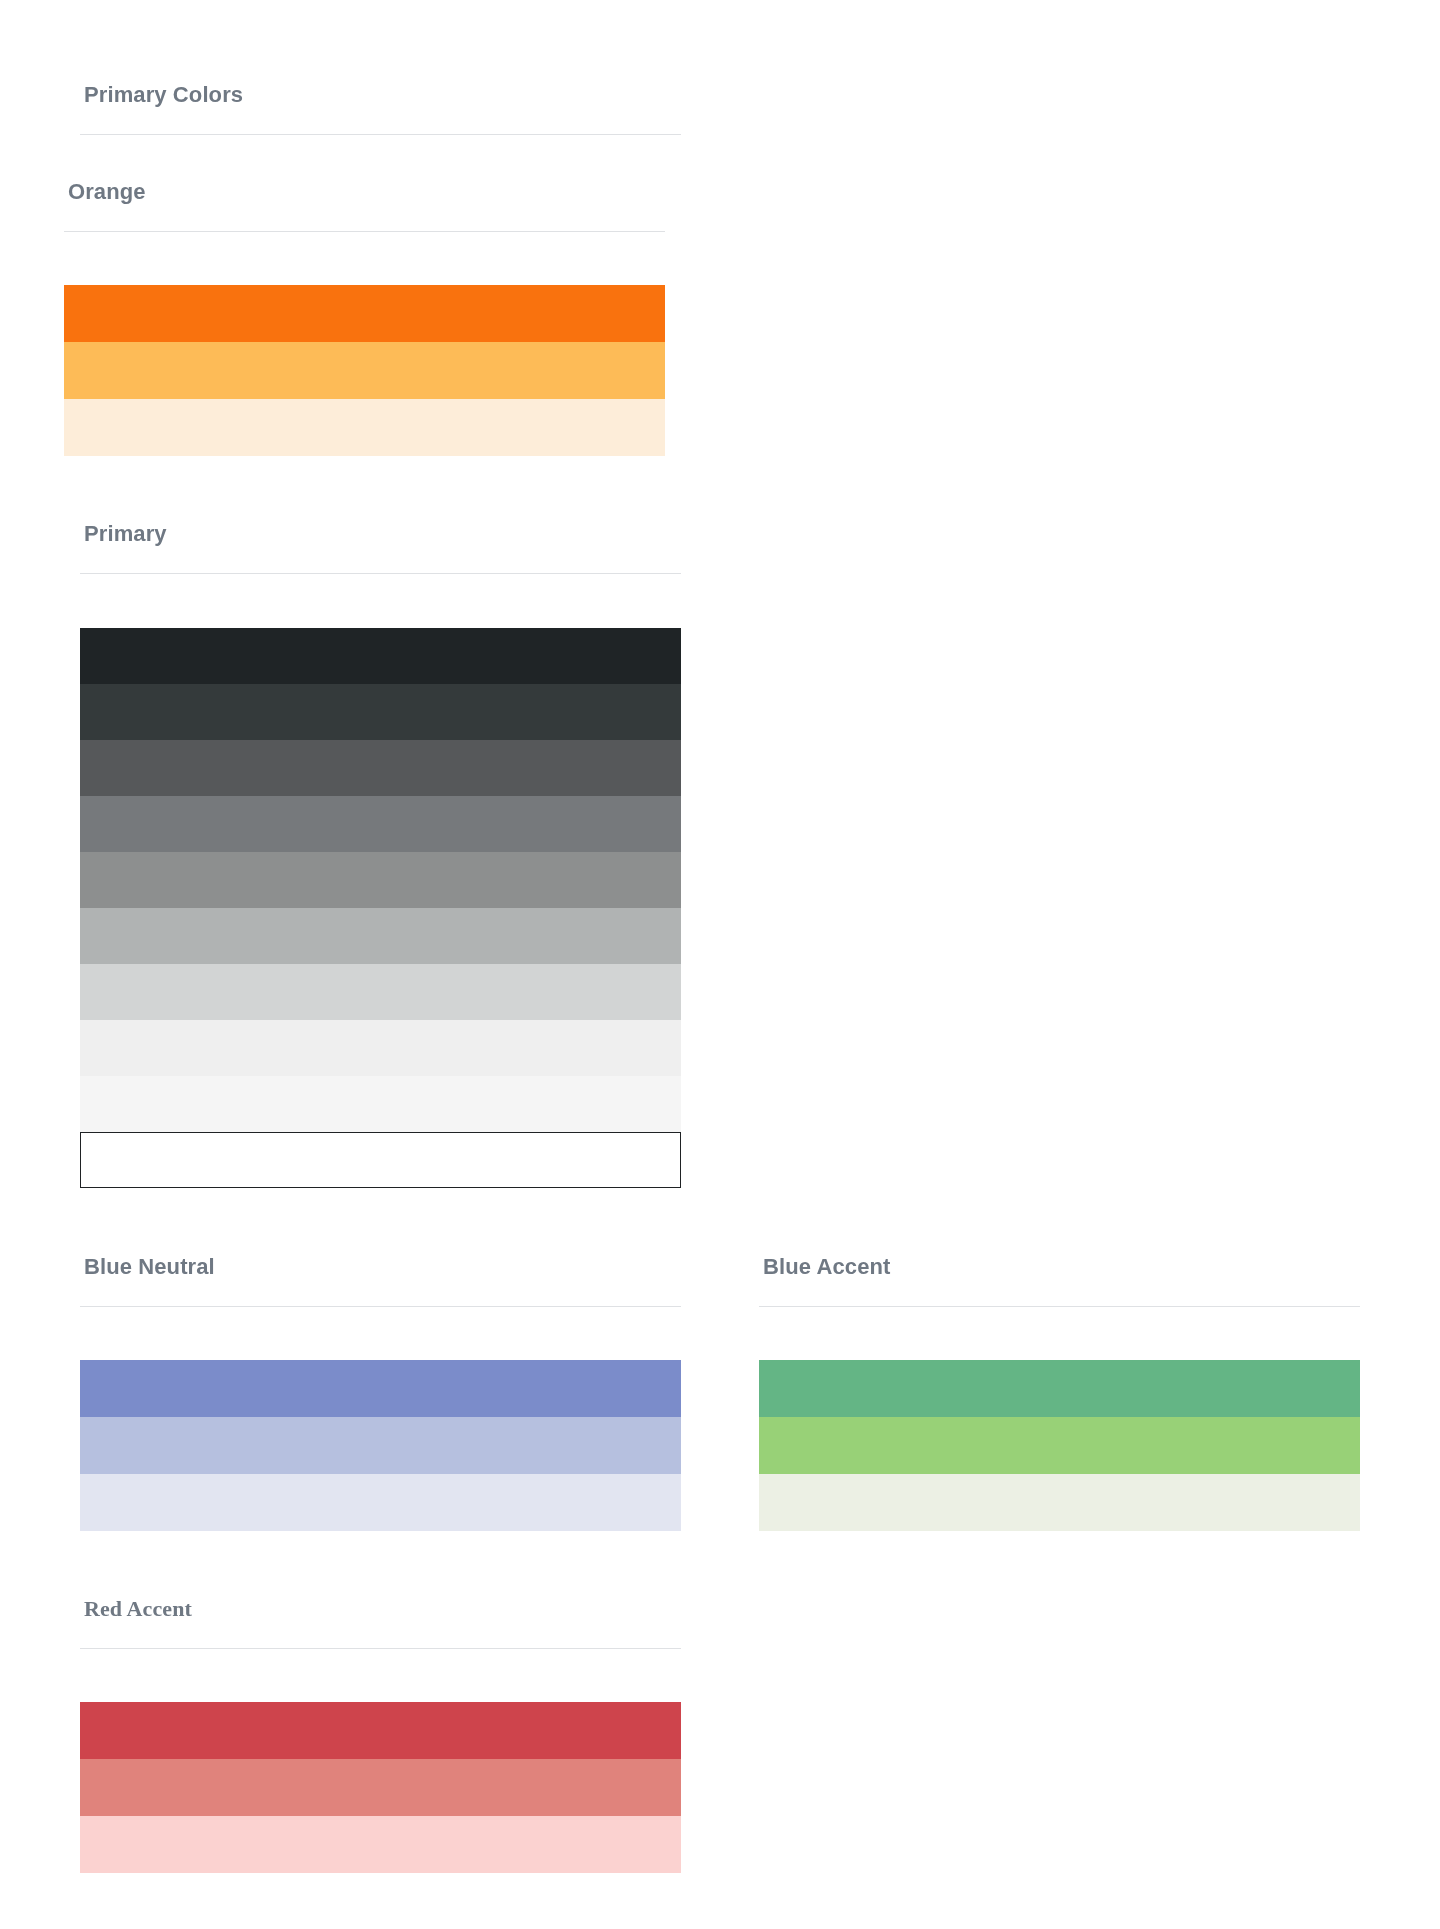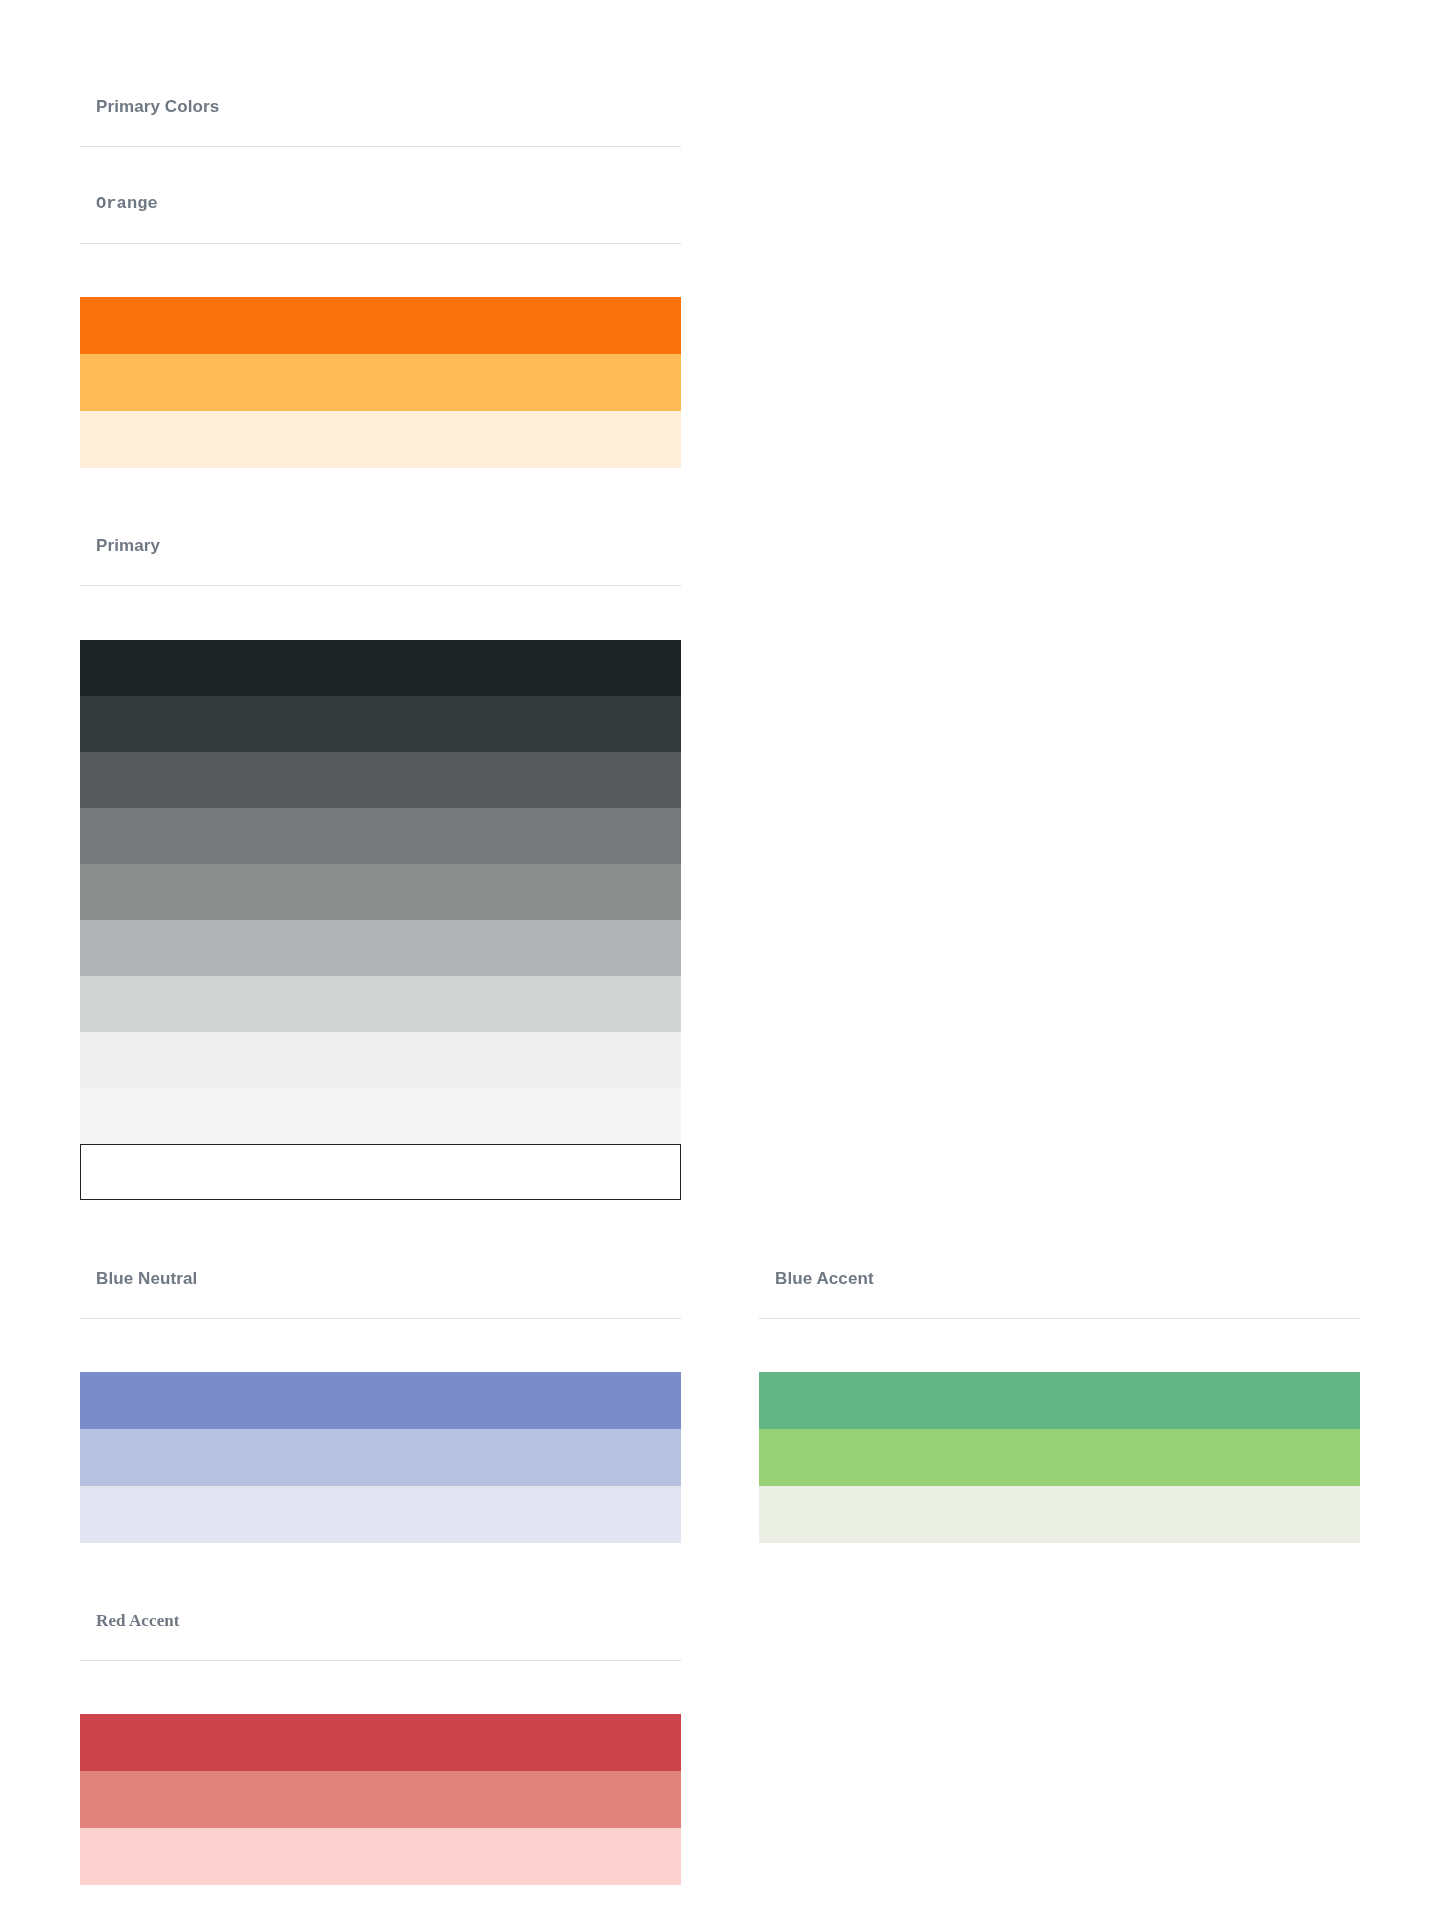--- a/index.html
+++ b/index.html
@@ -24,26 +24,26 @@
     width: 1440px;
     height: 1929px;
     padding: 0;
   }
 
   
   .section {
     position: absolute;
   }
   .section-title {
-    font-size: 17px;
+    font-size: 22px;
     font-weight: 700;
     color: #6f7883;
     letter-spacing: 0.1px;
     line-height: 26px;
-    margin: 16px;
+    margin: 4px;
     padding: 0;
     white-space: nowrap;
   }
   .rule {
     height: 1px;
     background: #dfe1e4;
     width: 100%;
     margin: 0;
     border: 0;
   }
@@ -60,21 +60,21 @@
   }
   .swatch.bordered {
     border: 1px solid #1f2224;
   }
 
   
   #primary-colors-section { top: 78px; left: 80px; width: 601px; }
   #primary-colors-section .rule { margin-top: 26px; }
 
   
-  #orange-section { top: 175px; left: 80px; width: 601px; font-family: Liberation Mono, monospace; }
+  #orange-section { top: 175px; left: 64px; width: 601px; }
   #orange-section .rule { margin-top: 26px; }
   #orange-section .swatch-stack { margin-top: 53px; }
   #orange-section .swatch { height: 57px; }
 
   
   #neutral-section { top: 517px; left: 80px; width: 601px; }
   #neutral-section .rule { margin-top: 26px; }
   #neutral-section .swatch-stack { margin-top: 54px; }
   #neutral-section .swatch { height: 56px; }
 

